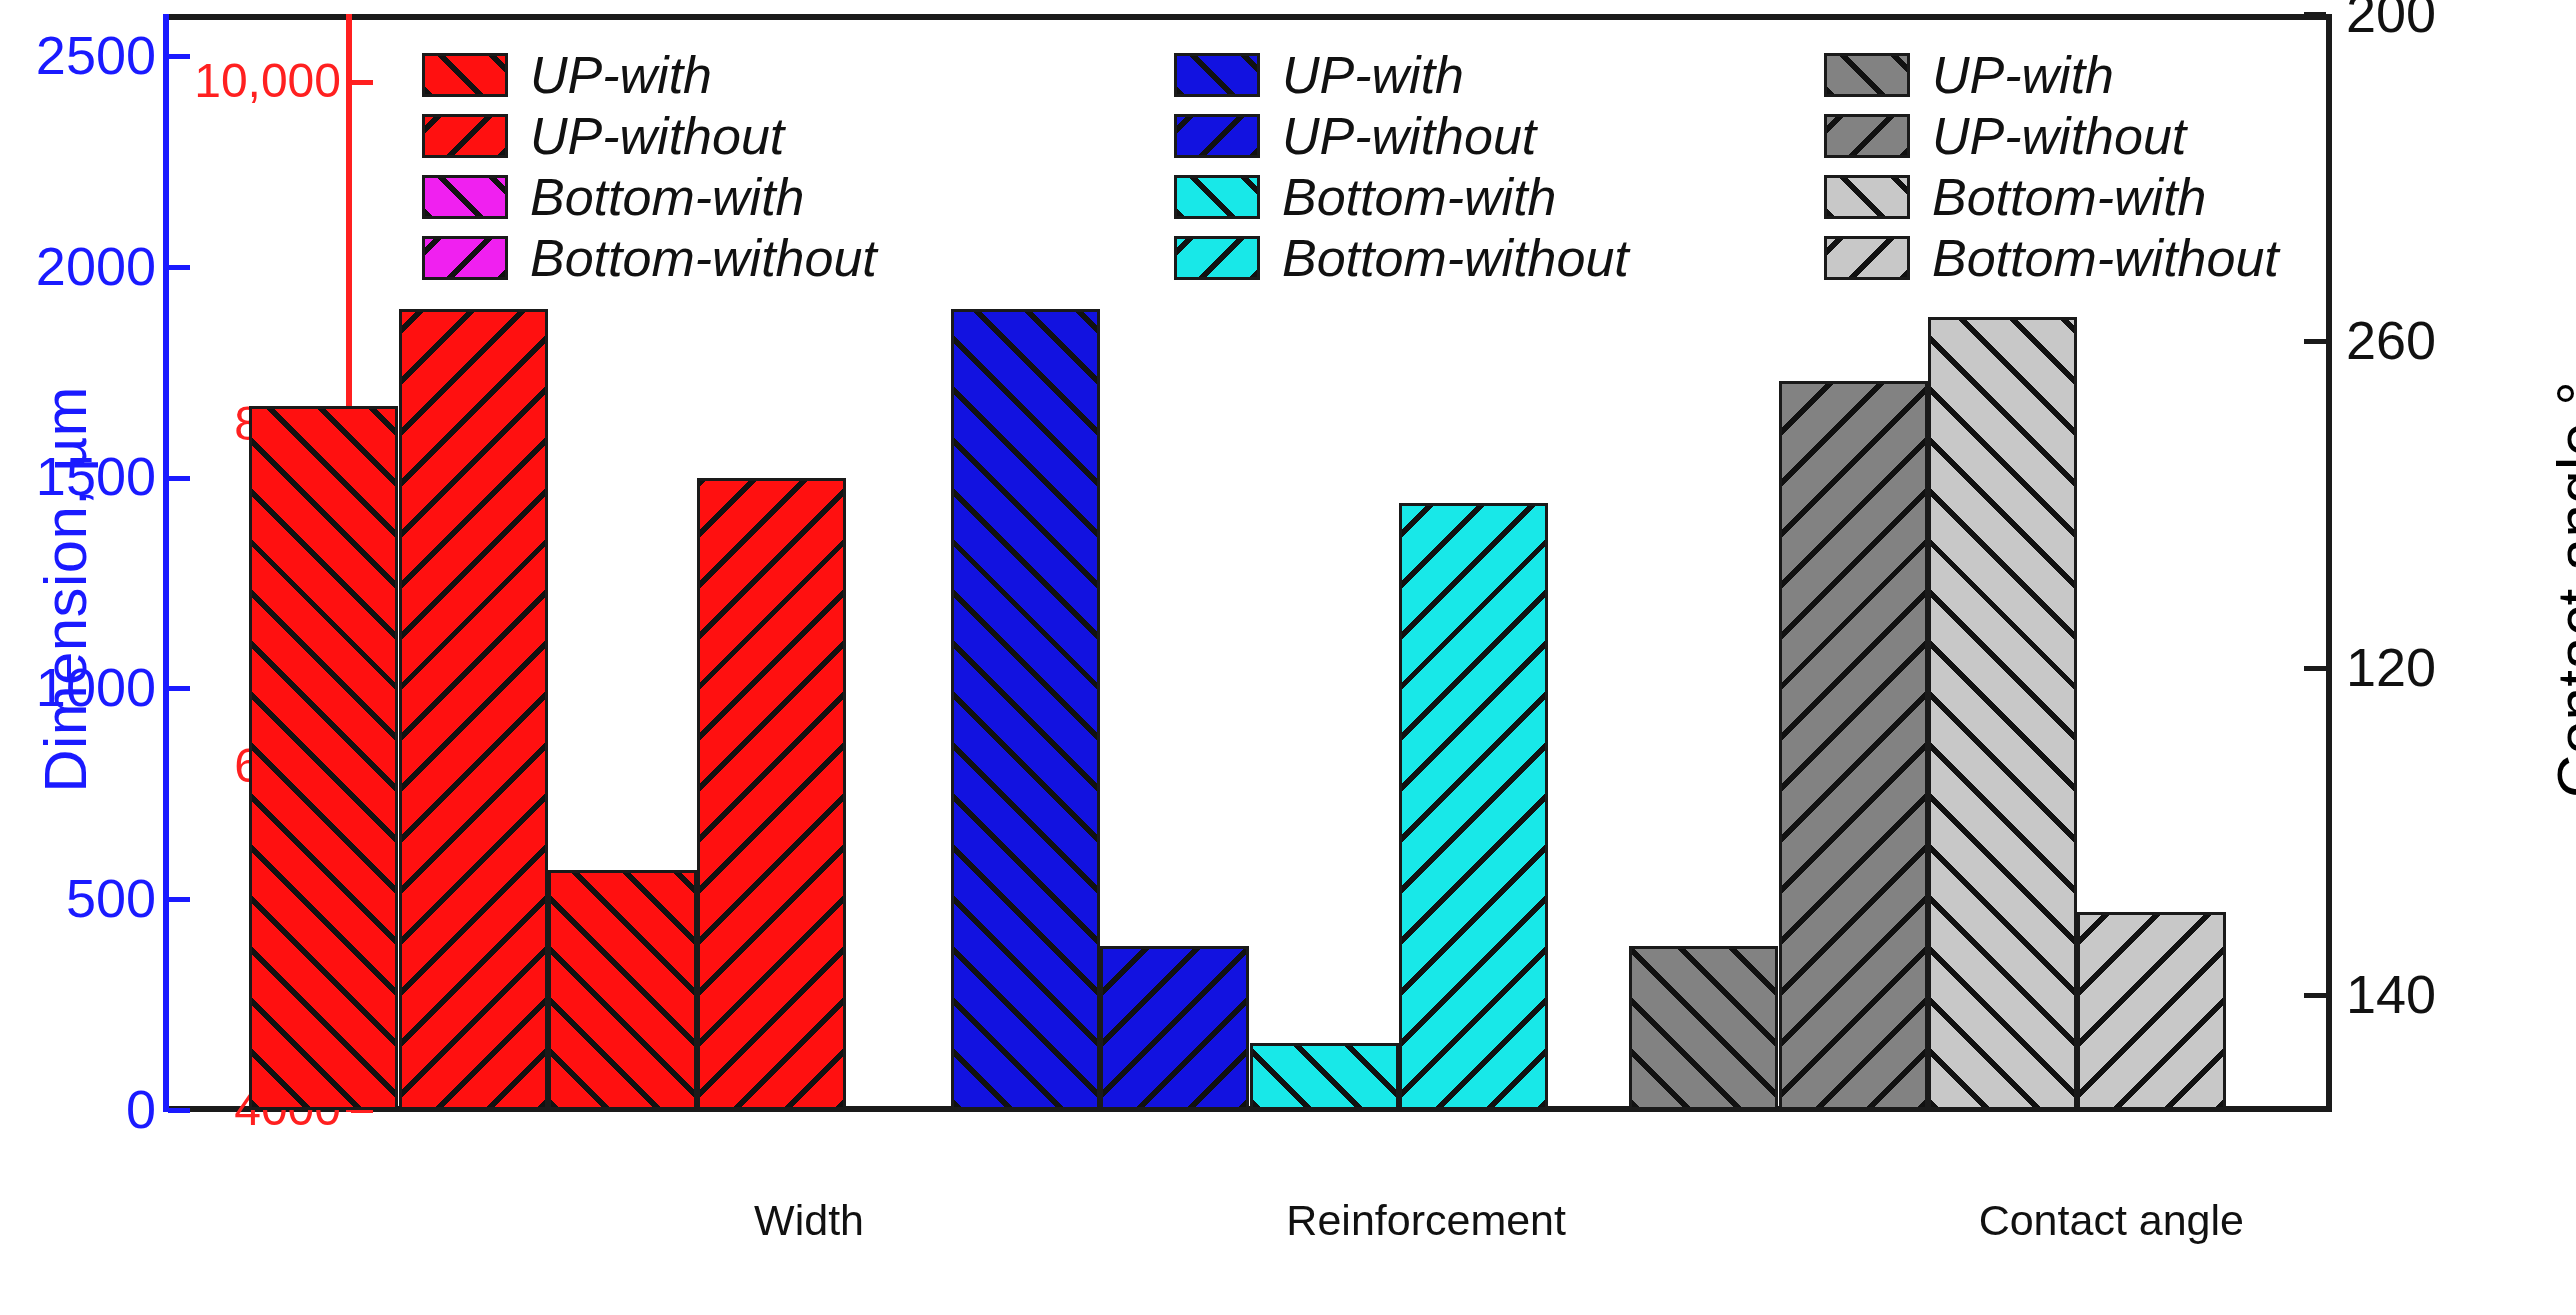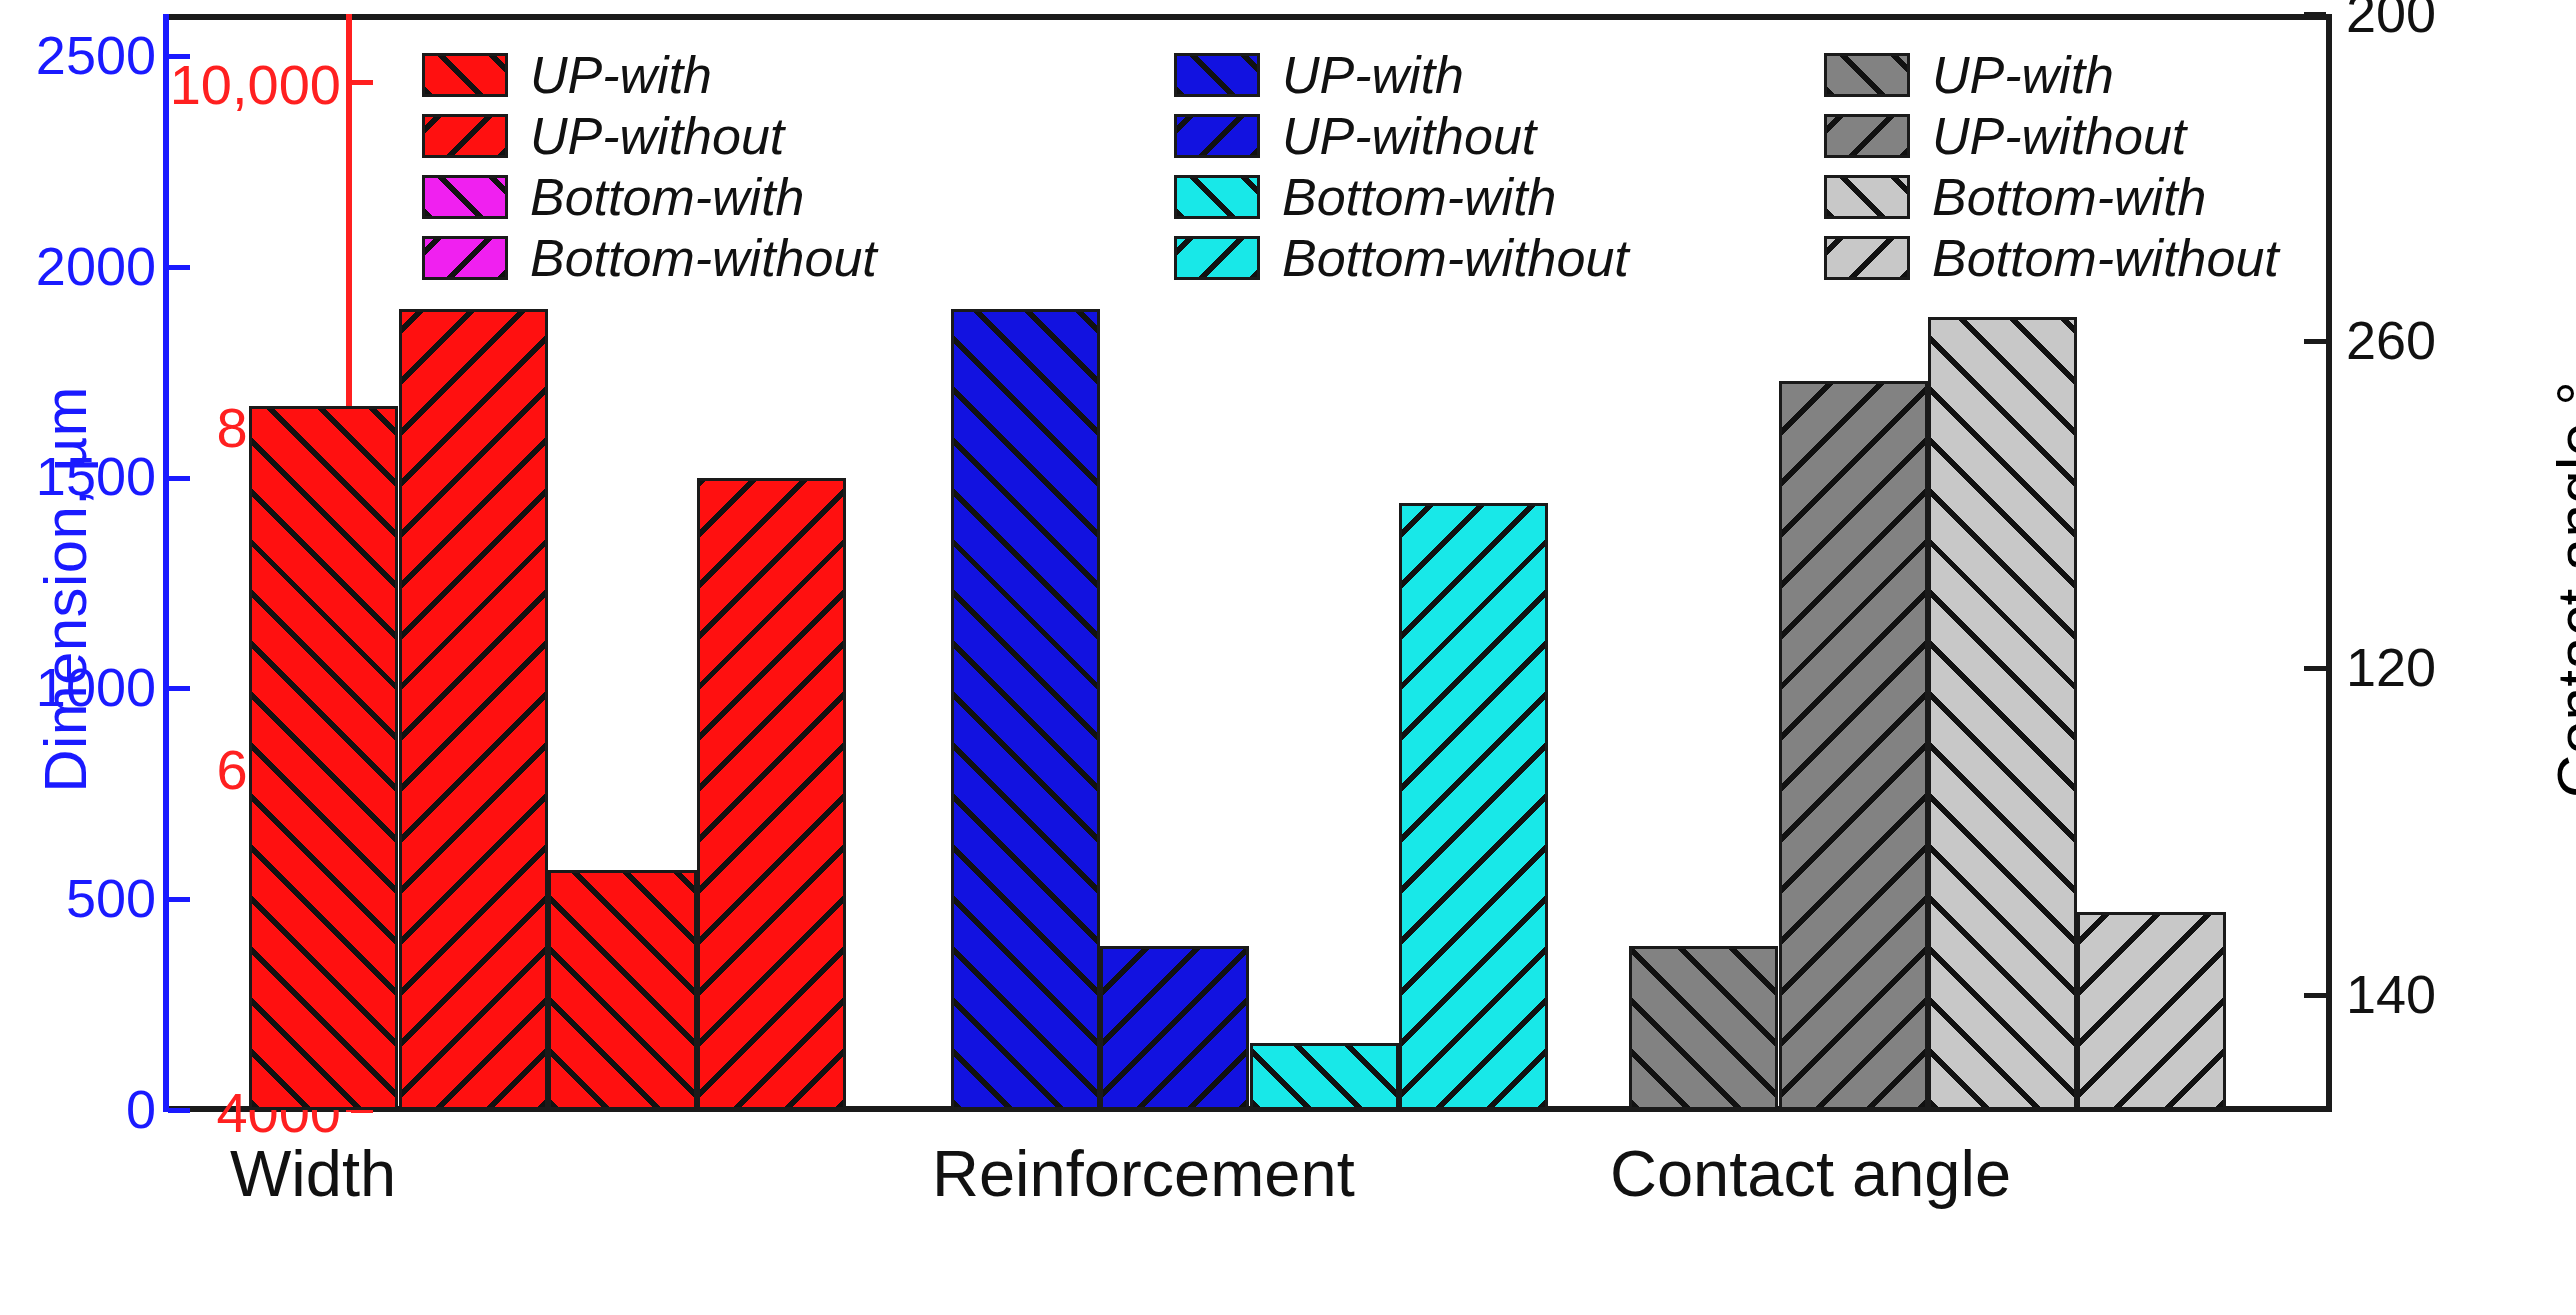--- a/index.html
+++ b/index.html
@@ -22,33 +22,33 @@
   #frame-bottom{position:absolute;left:163px;top:1106px;width:2169px;height:6.3px;background:#1a1a1a;}
 
   
   #axis-left{position:absolute;left:163px;top:14.3px;width:5.6px;height:1098px;background:#1a1aff;}
   .tick-left{position:absolute;left:168px;width:22px;height:4.8px;background:#1a1aff;}
   .ticklab-left{position:absolute;right:0;width:167px;text-align:right;font-size:54px;color:#1a1aff;line-height:1;}
 
   
   #axis-red{position:absolute;left:346px;top:14.3px;width:5.6px;height:1098px;background:#ff2020;}
   .tick-red{position:absolute;left:351px;width:22px;height:4.8px;background:#ff2020;}
-  .ticklab-red{position:absolute;right:0;width:182px;text-align:right;font-size:56px;color:#ff2020;line-height:1;}
+  .ticklab-red{position:absolute;right:0;width:182px;text-align:right;font-size:48px;color:#ff2020;line-height:1;}
 
   
   #axis-right{position:absolute;left:2326px;top:14.3px;width:5.6px;height:1098px;background:#1a1a1a;}
   .tick-right{position:absolute;left:2304px;width:22px;height:4.8px;background:#1a1a1a;}
   .ticklab-right{position:absolute;left:2346px;width:174px;text-align:left;font-size:54px;color:#111;line-height:1;}
 
   
   .bar{position:absolute;bottom:0;box-sizing:border-box;border:3.2px solid #1a1a1a;}
   #bars{position:absolute;left:163px;top:14.3px;width:2169px;height:1096px;}
 
   
-  .catlab{position:absolute;top:1136px;text-align:left;font-size:65px;color:#111;white-space:nowrap;}
+  .catlab{position:absolute;top:1196px;text-align:right;font-size:43px;color:#111;white-space:nowrap;}
 
   
   .legend{position:absolute;font-style:italic;}
   .legend-row{display:flex;align-items:center;height:61px;}
   .swatch{width:86px;height:44px;box-sizing:border-box;border:3.2px solid #1a1a1a;margin-right:22px;flex:0 0 auto;}
   .legend-text{font-size:52px;color:#111;white-space:nowrap;line-height:1;}
   #legend-1{left:422px;top:44px;}
   #legend-2{left:1174px;top:44px;}
   #legend-3{left:1824px;top:44px;}
 </style>

